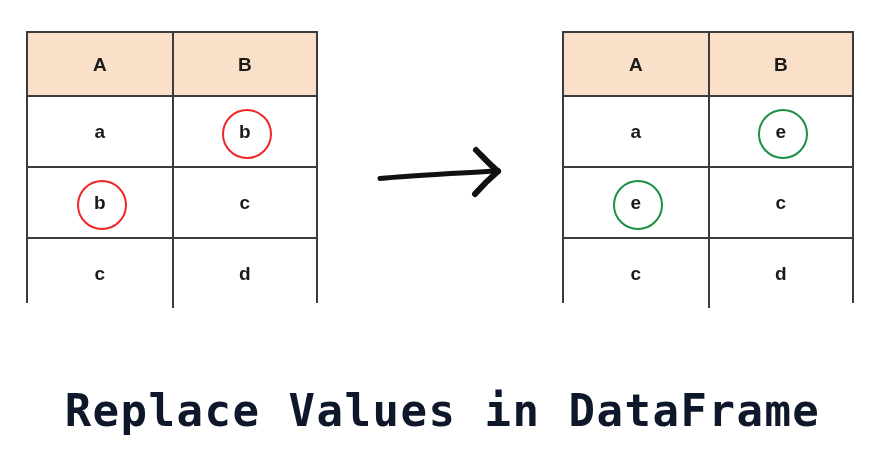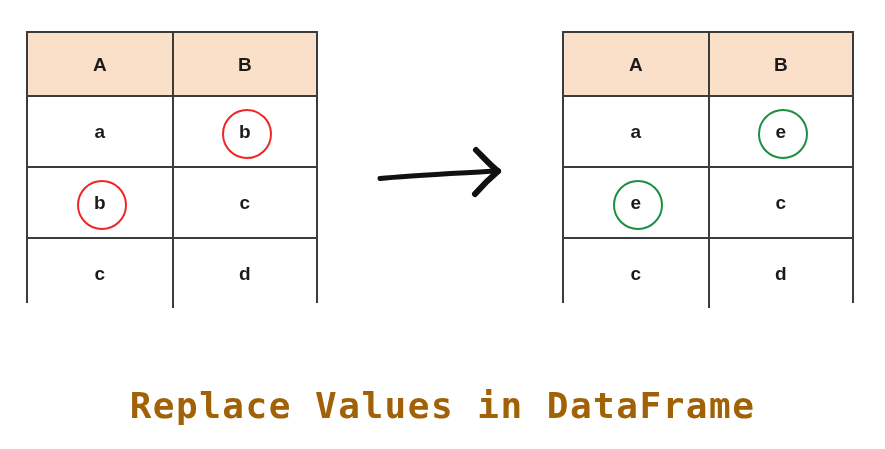--- a/index.html
+++ b/index.html
@@ -102,23 +102,23 @@
 
   
   #caption {
     position: absolute;
     left: 0;
     top: 385px;
     width: 885px;
     text-align: center;
     font-family: "DejaVu Sans Mono", "Liberation Mono", monospace;
     font-weight: bold;
-    font-size: 36px;
+    font-size: 44px;
     letter-spacing: 1.5px;
-    color: #a16207;
+    color: #0f172a;
     white-space: nowrap;
   }
 </style>
 </head>
 <body>
 
 <div id="stage">
 
   <div class="df-table" id="table-before" style="left:26px; top:31px; width:292px; height:272px;">
 

